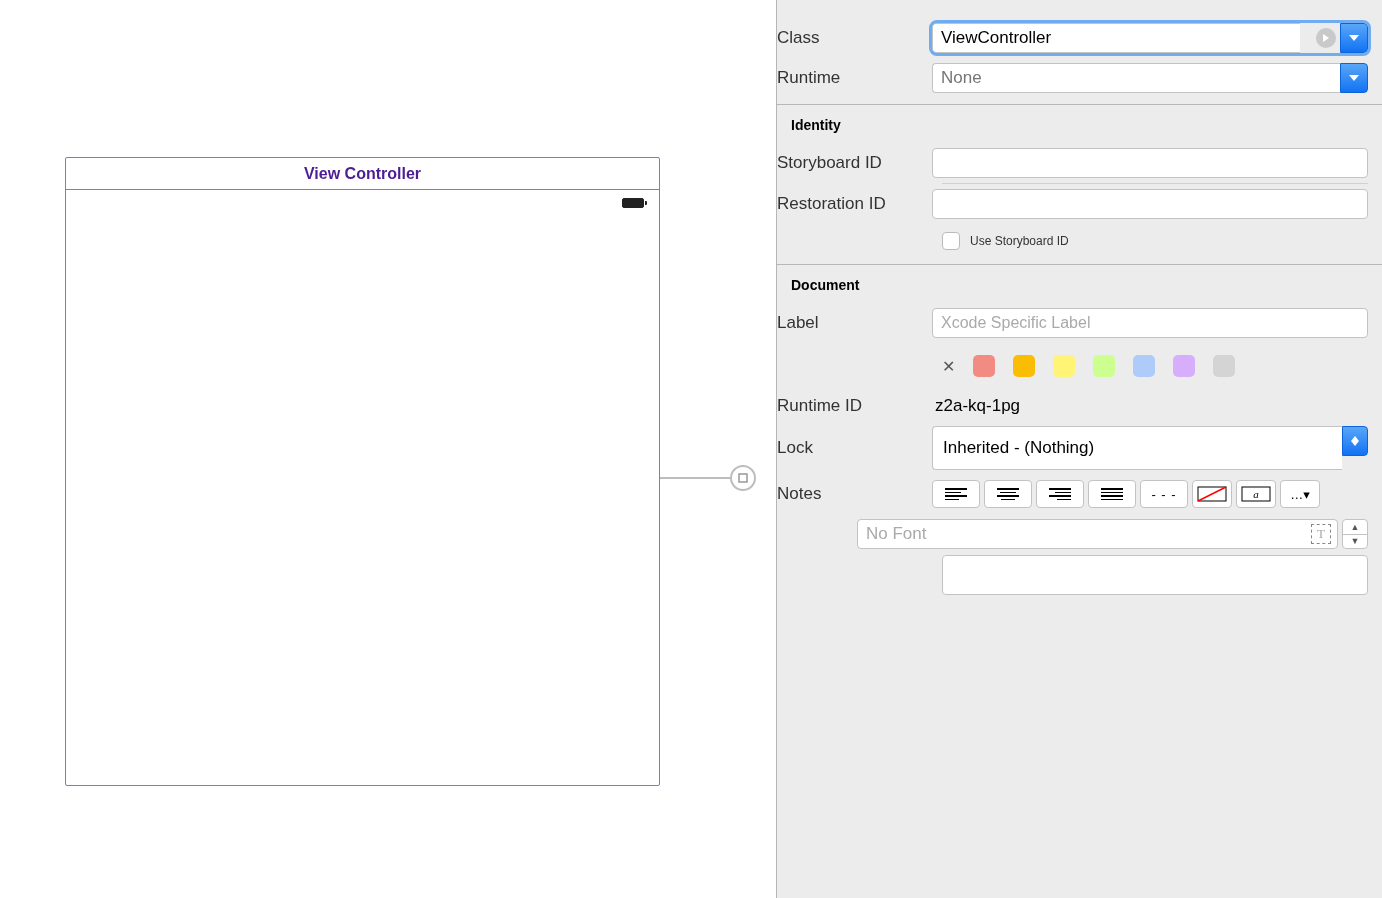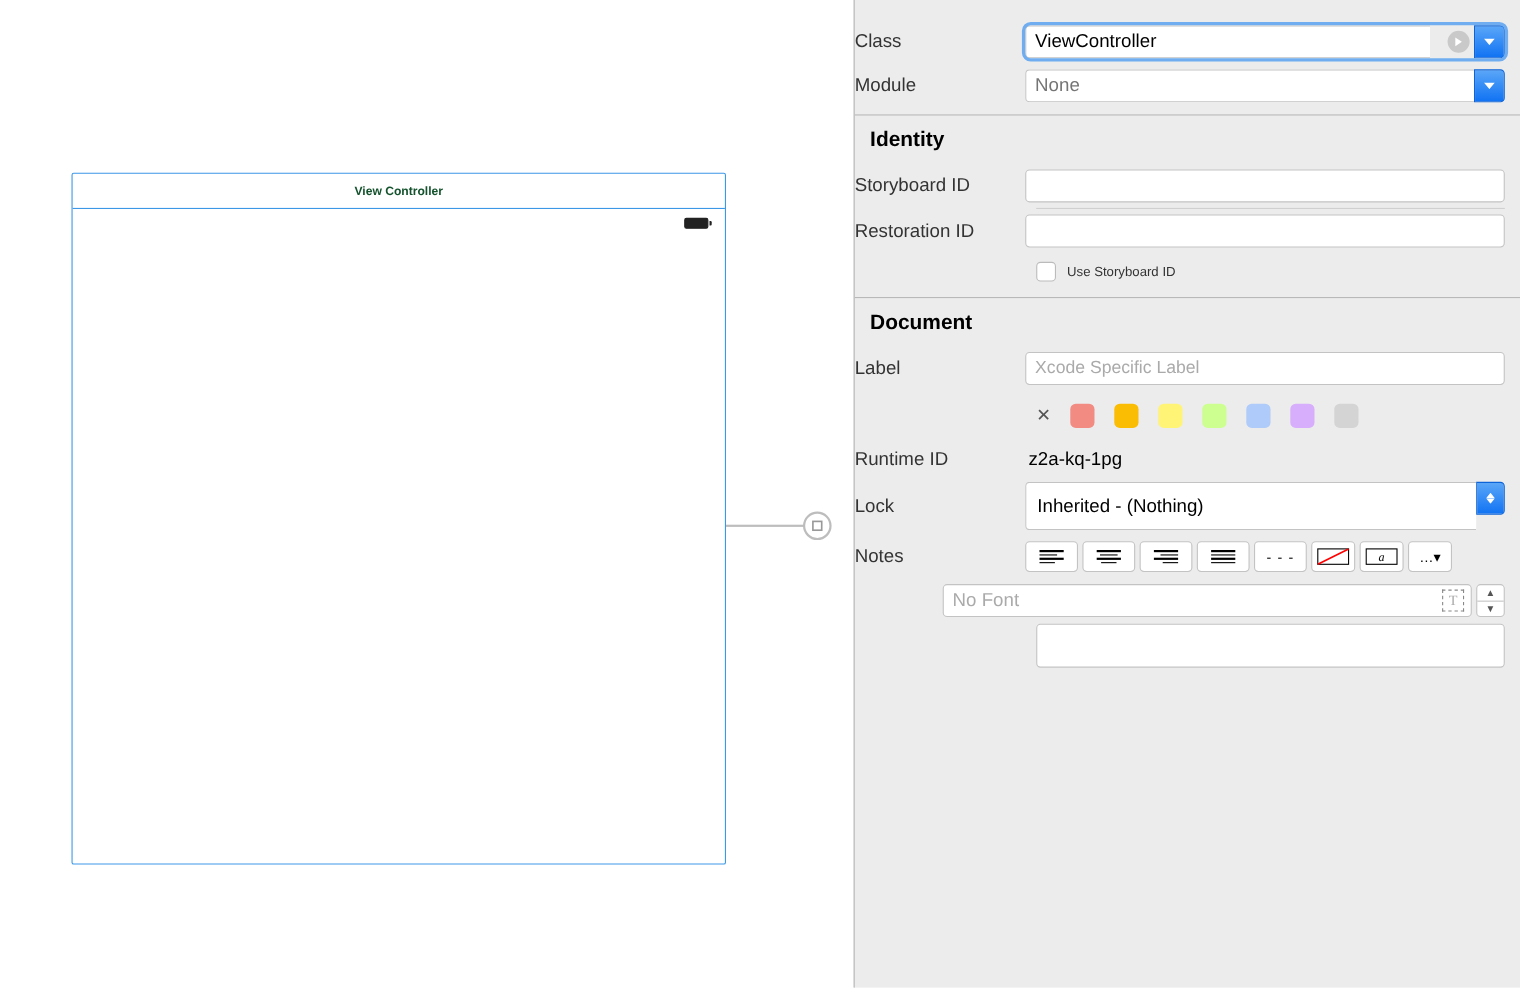--- a/index.html
+++ b/index.html
@@ -23,22 +23,22 @@
   position: absolute;
   left: 65px; top: 157px;
   width: 595px; height: 629px;
   border: 1.5px solid #3c98e7;
   border-radius: 2px;
 }
 .vc-titlebar {
   height: 32px;
   border-bottom: 1.5px solid #3c98e7;
   display: flex; align-items: center; justify-content: center;
-  font-size: 11px; font-weight: 600;
-  color: #14532d;
+  font-size: 16px; font-weight: 600;
+  color: #4c1d95;
 }
 .vc-statusbar {
   position: absolute;
   top: 40px; right: 15px;
 }
 .battery-icon {
   width: 22px; height: 10px;
   border: 1.5px solid #222;
   border-radius: 2px;
   position: relative;
@@ -137,21 +137,21 @@
   display: flex; align-items: center; justify-content: center;
   cursor: pointer;
 }
 .jump-circle svg { fill: #fff; }
 .section {
   border-top: 1px solid #b8b8b8;
   padding-top: 8px;
   margin-top: 6px;
 }
 .section-header {
-  font-size: 19px;
+  font-size: 14px;
   font-weight: bold;
   padding: 4px 14px 10px 14px;
 }
 .checkbox-row {
   display: flex; align-items: center;
   padding-left: 165px;
   margin: 8px 0 14px;
 }
 .checkbox {
   width: 18px; height: 18px;
@@ -301,21 +301,21 @@
         <div class="combo-arrow-btn">
           <svg width="10" height="6" viewBox="0 0 10 6">
               <path d="M0 0 L10 0 L5 6 Z"></path>
             </svg>
         </div>
       </div>
     </div>
   </div>
 
   <div class="row">
-    <div class="row-label">Module</div>
+    <div class="row-label">Runtime</div>
     <div class="row-control">
       <div class="combo-wrapper">
         <input class="combo-input" placeholder="None" style="">
         <div class="combo-arrow-btn">
           <svg width="10" height="6" viewBox="0 0 10 6">
               <path d="M0 0 L10 0 L5 6 Z"></path>
             </svg>
         </div>
       </div>
     </div>

